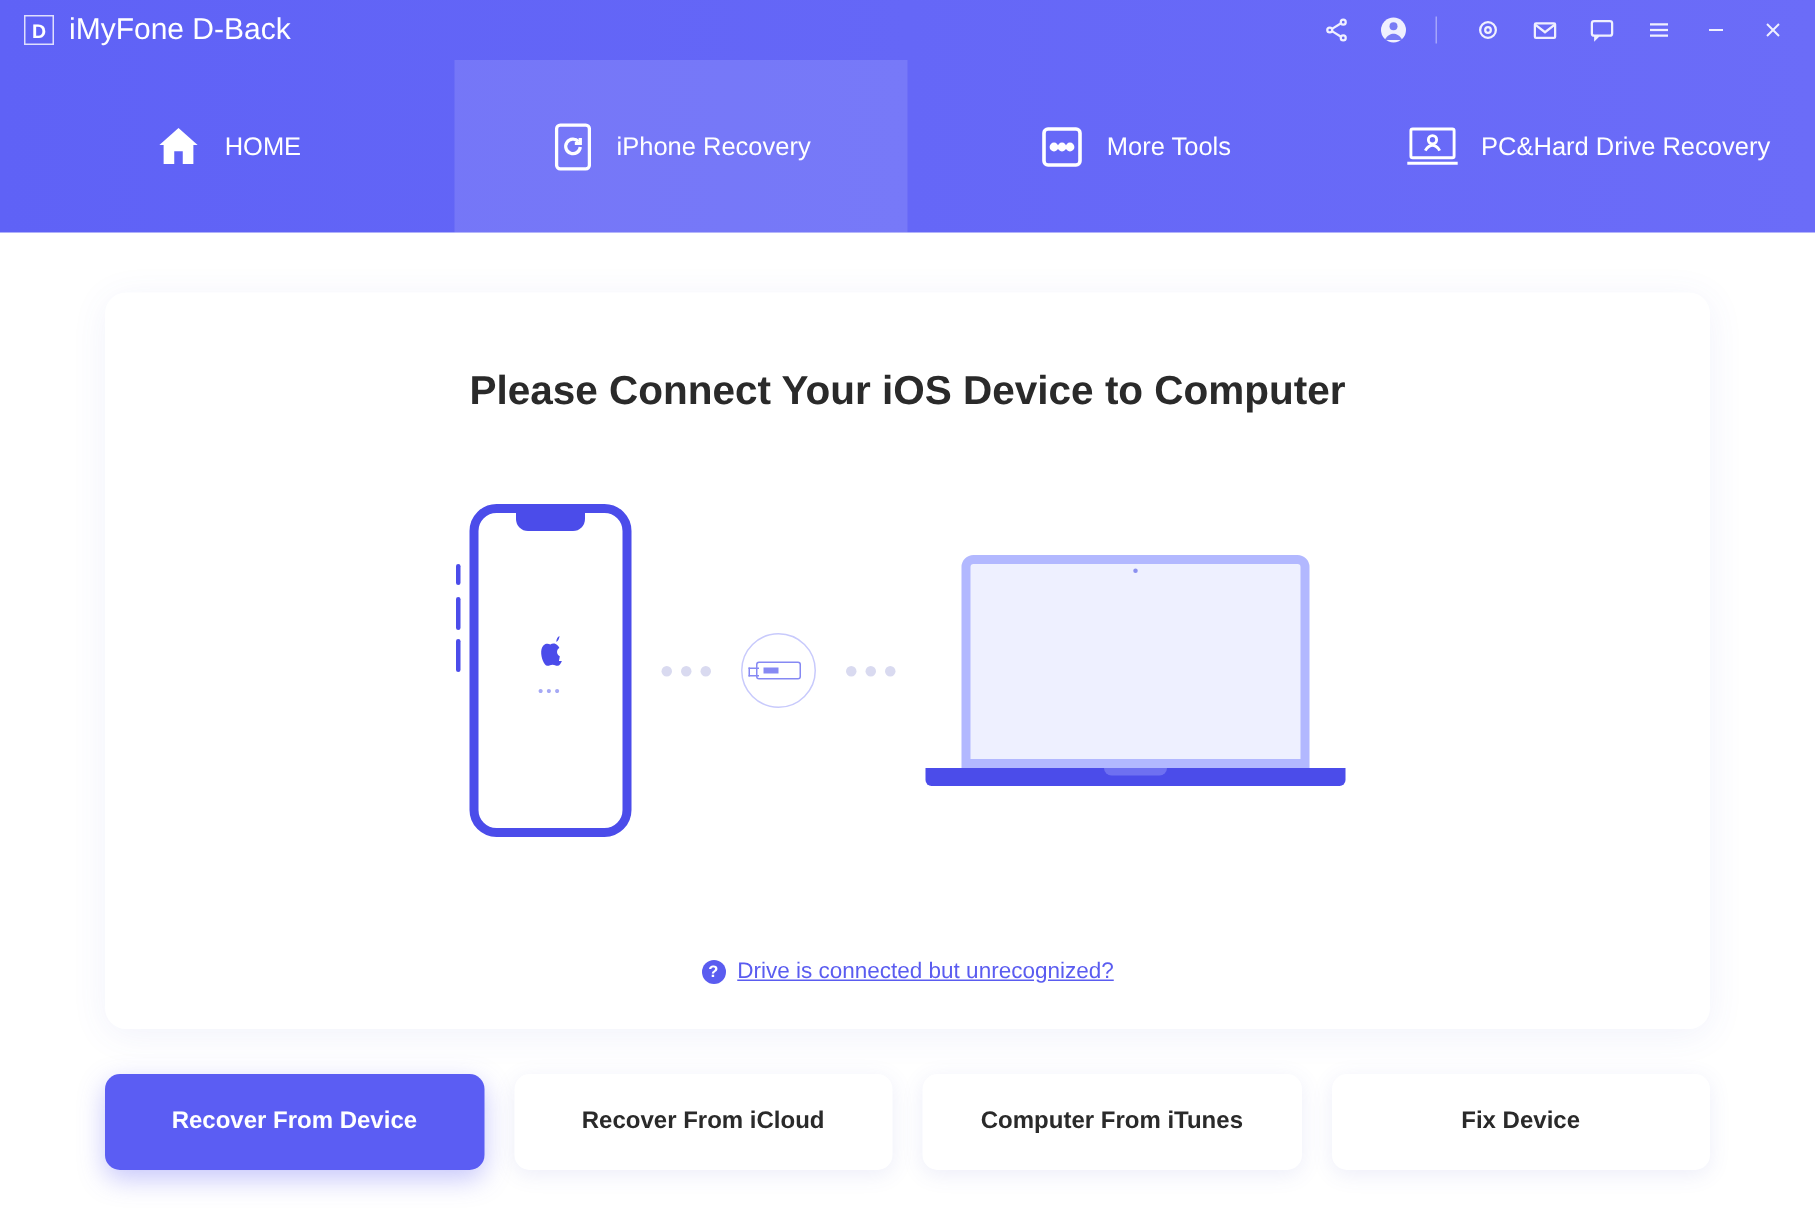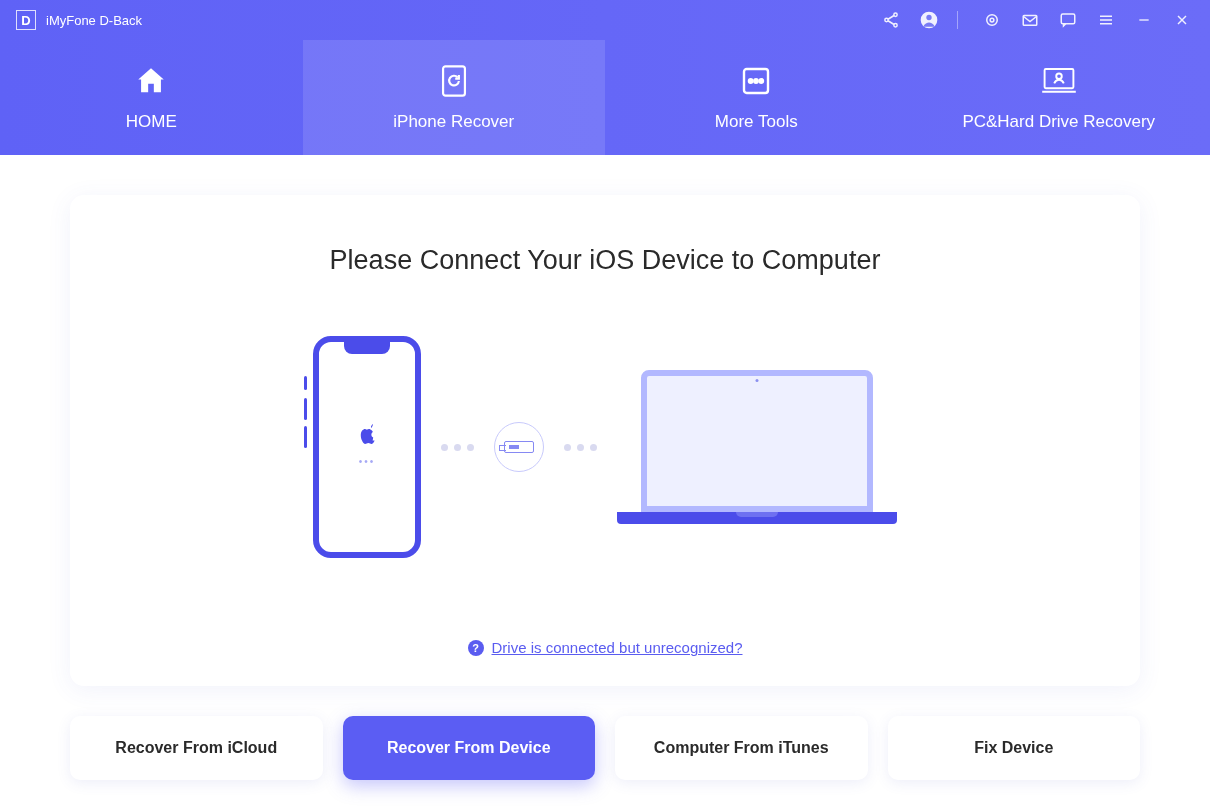--- a/index.html
+++ b/index.html
@@ -11,39 +11,39 @@
     display: flex;
     align-items: center;
     padding: 0 16px;
     color: #fff;
   }
   .titlebar .logo-box {
     width: 20px; height: 20px; border: 1.5px solid rgba(255,255,255,0.8);
     display: flex; align-items: center; justify-content: center;
     font-size: 13px; font-weight: 600; margin-right: 10px;
   }
-  .titlebar .app-title { font-size: 13px; font-weight: 400; }
+  .titlebar .app-title { font-size: 20px; font-weight: 400; }
   .titlebar .spacer { flex: 1; }
   .titlebar .tb-icon {
     width: 24px; height: 24px; margin-left: 14px;
     display: flex; align-items: center; justify-content: center;
     cursor: pointer; opacity: 0.9;
   }
   .titlebar .tb-sep {
     width: 1px; height: 18px; background: rgba(255,255,255,0.4); margin: 0 8px 0 16px;
   }
 
   .topnav {
     height: 115px;
     background: linear-gradient(90deg, #5f62f6 0%, #6b6cf8 100%);
     display: flex;
   }
   .topnav .tab {
     flex: 1;
-    display: flex; flex-direction: column; align-items: center; justify-content: center;
+    display: flex; align-items: center; justify-content: center;
     gap: 14px;
     color: #fff;
     font-size: 17px;
     cursor: pointer;
     position: relative;
   }
   .topnav .tab.active {
     background: rgba(255,255,255,0.12);
   }
   .topnav .tab .icon-wrap {
@@ -58,21 +58,21 @@
 
   .panel {
     flex: 1;
     background: #fff;
     border-radius: 14px;
     box-shadow: 0 4px 24px rgba(80, 90, 200, 0.08);
     display: flex; flex-direction: column; align-items: center;
     padding: 50px 40px 30px;
   }
   .panel h1 {
-    font-size: 27px; font-weight: 400; color: #2a2a2a;
+    font-size: 27px; font-weight: 700; color: #2a2a2a;
   }
 
   .illustration {
     display: flex; align-items: center; justify-content: center;
     gap: 20px; margin-top: 60px;
   }
 
   
   .phone { width: 108px; height: 222px; position: relative; }
   .phone .frame {
@@ -233,21 +233,21 @@
     <span>HOME</span>
   </div>
   <div class="tab active">
     <div class="icon-wrap">
       <svg width="30" height="34" viewBox="0 0 24 28" fill="none" stroke="#fff" stroke-width="1.8">
         <rect x="3" y="2" width="18" height="24" rx="2"></rect>
         <path d="M15 11a4 4 0 1 0 1 3"></path>
         <path d="M16 9v3h-3"></path>
       </svg>
     </div>
-    <span>iPhone Recover</span>
+    <span>iPhone Recovery</span>
   </div>
   <div class="tab">
     <div class="icon-wrap">
       <svg width="32" height="32" viewBox="0 0 24 24" fill="none" stroke="#fff" stroke-width="1.8">
         <rect x="3" y="3" width="18" height="18" rx="2"></rect>
         <circle cx="8" cy="12" r="1.3" fill="#fff"></circle>
         <circle cx="12" cy="12" r="1.3" fill="#fff"></circle>
         <circle cx="16" cy="12" r="1.3" fill="#fff"></circle>
       </svg>
     </div>
@@ -310,26 +310,26 @@
       </div>
     </div>
 
     <div class="help-link">
       <span class="q">?</span>
       <a>Drive is connected but unrecognized?</a>
     </div>
   </div>
 
   <div class="bottom-row">
+    <div class="opt active">
+      <span>Recover From Device</span>
+    </div>
     <div class="opt">
       <span>Recover From iCloud</span>
     </div>
-    <div class="opt active">
-      <span>Recover From Device</span>
-    </div>
     <div class="opt">
       <span>Computer From iTunes</span>
     </div>
     <div class="opt">
       <span>Fix Device</span>
     </div>
   </div>
 </div>
 
 </body></html>

